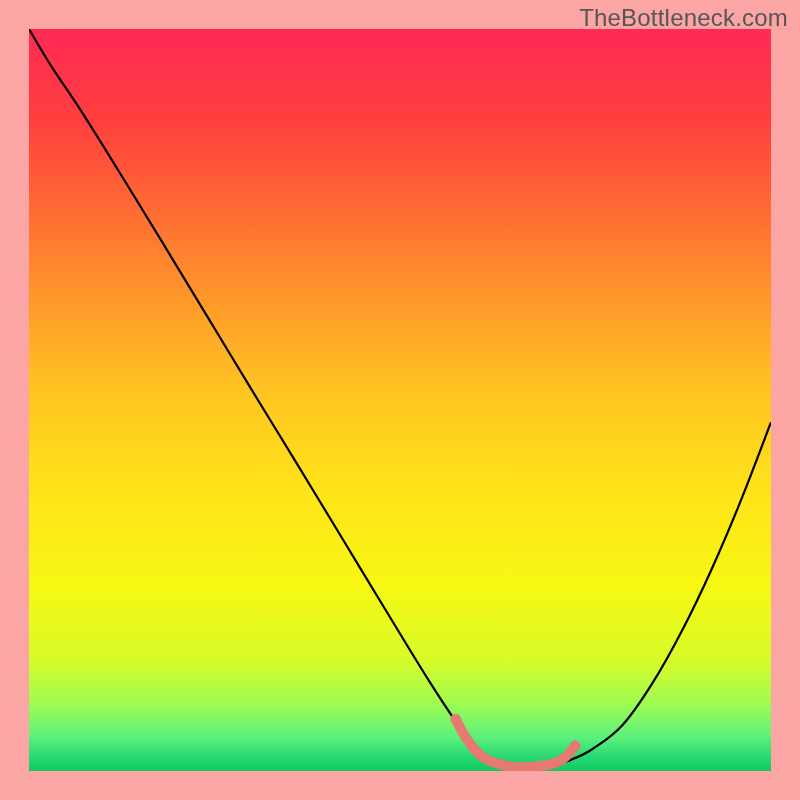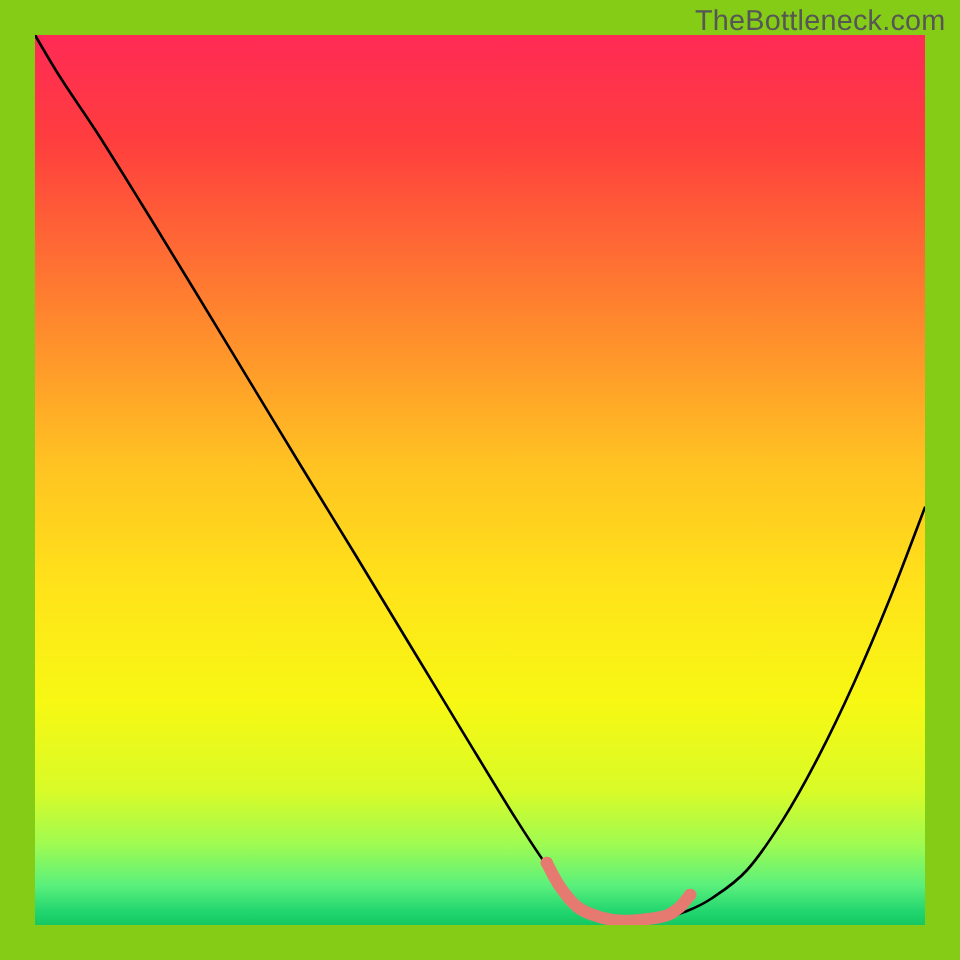--- a/index.html
+++ b/index.html
@@ -7,21 +7,21 @@
     padding: 0;
     width: 800px;
     height: 800px;
     background: #000;
     overflow: hidden;
   }
   .frame {
     position: relative;
     width: 800px;
     height: 800px;
-    background: #84cc16;
+    background: #fca5a5;
   }
   .watermark {
     position: absolute;
     top: 4px;
     right: 12px;
     font-family: Arial, Helvetica, sans-serif;
     font-size: 24px;
     color: #565656;
     letter-spacing: 0.2px;
     z-index: 10;

